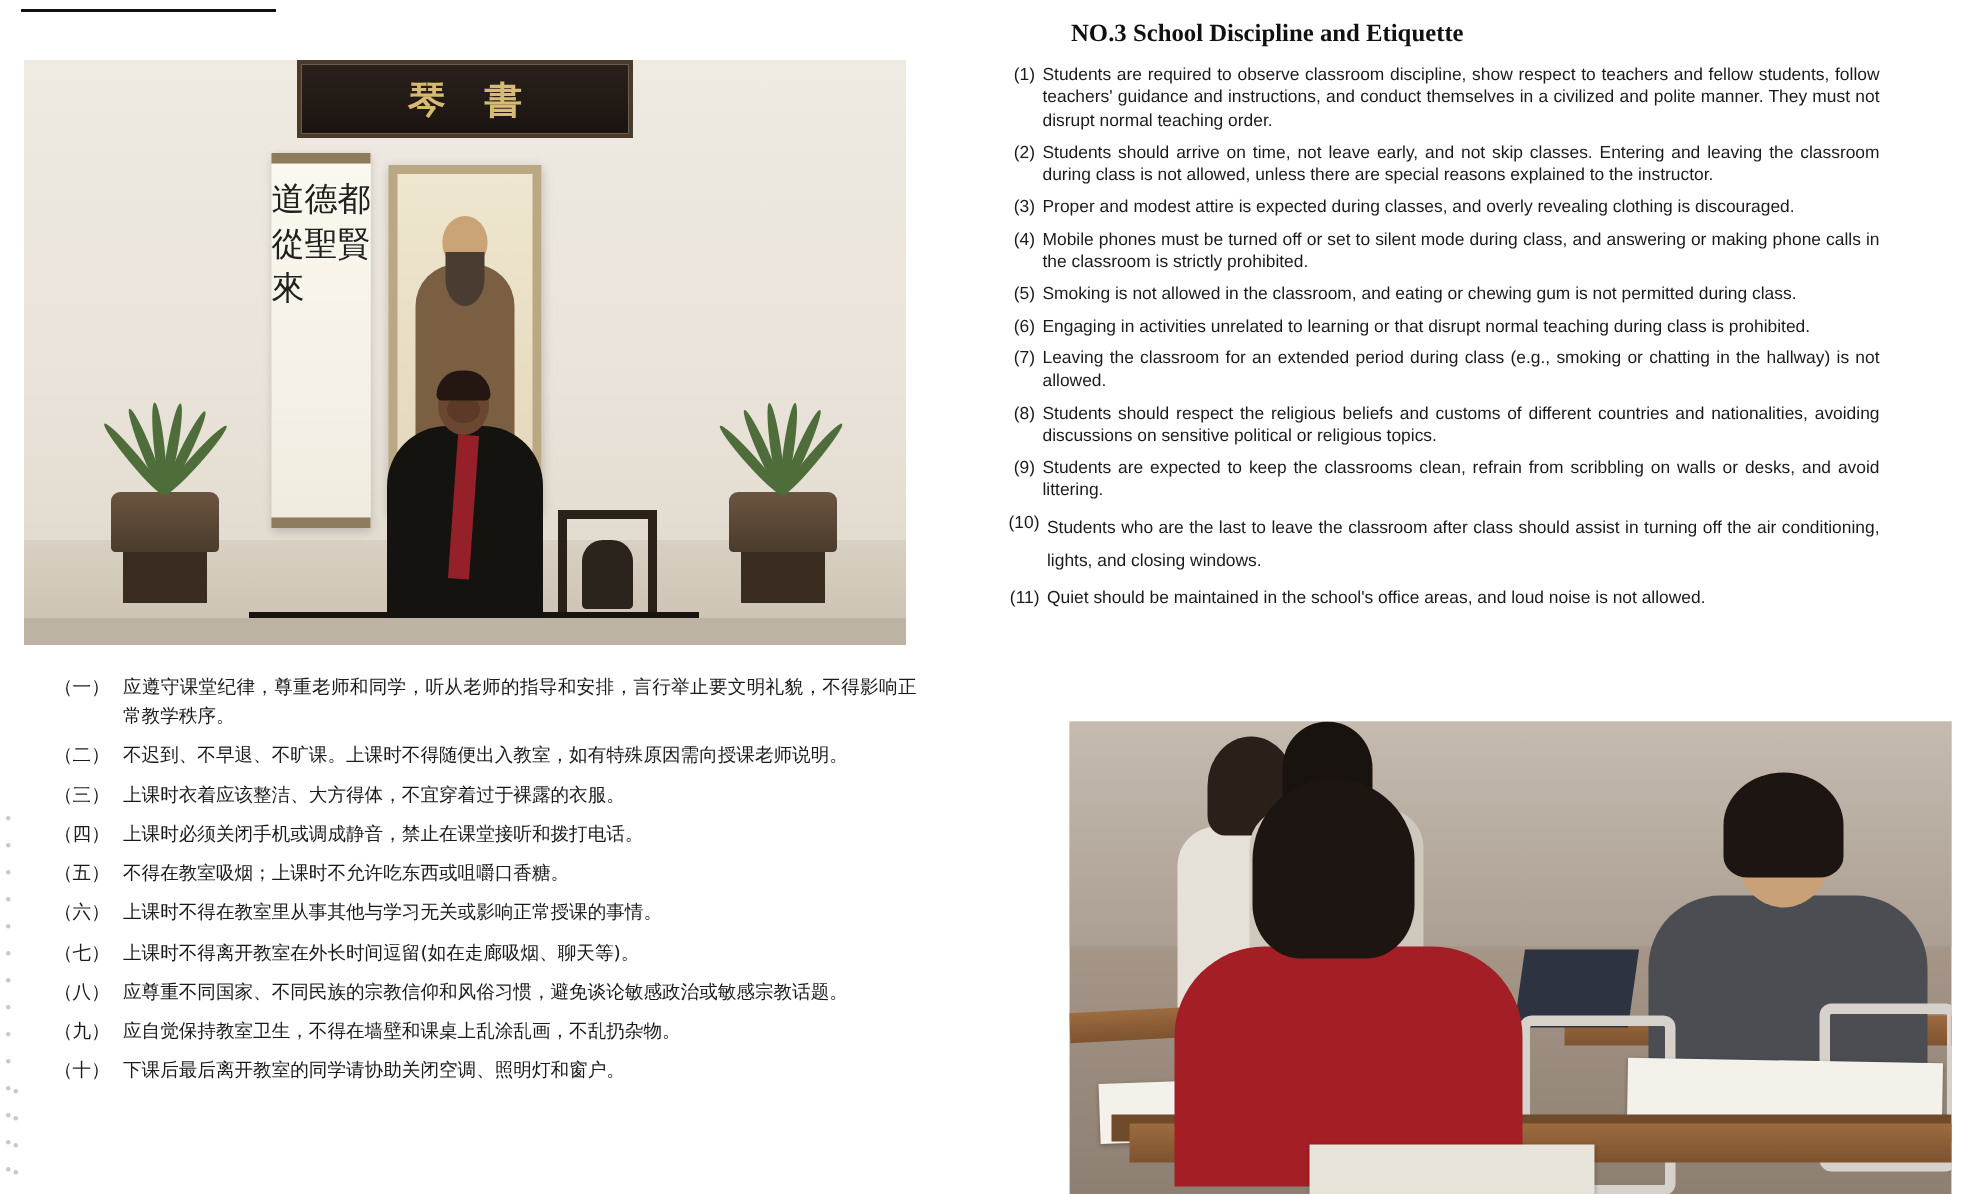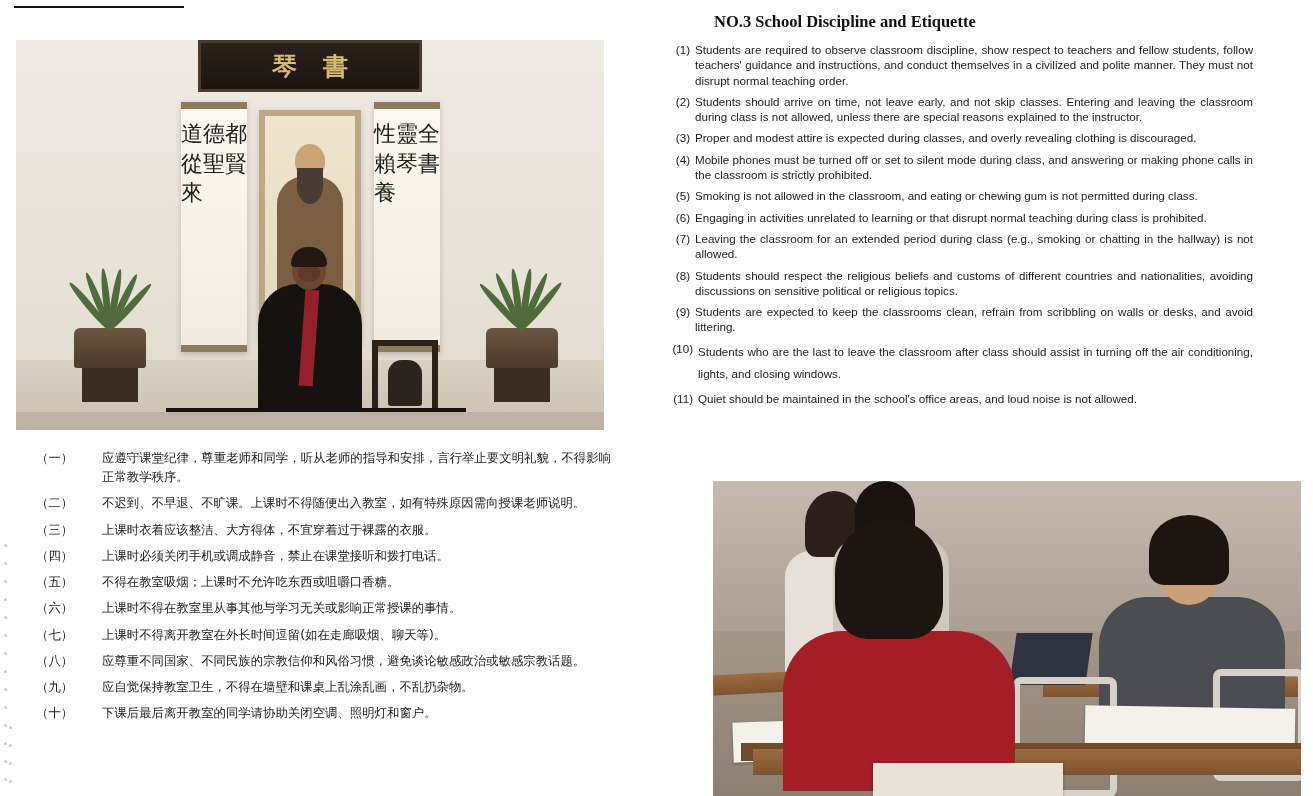--- a/index.html
+++ b/index.html
@@ -64,21 +64,20 @@
     line-height: 1.55;
     margin-bottom: 7px;
   }
   .zh-num {
     flex: 0 0 auto;
     width: 46px;
   }
   .zh-text {
     flex: 1 1 auto;
     text-align: justify;
-    margin-left: 20px;
   }
   
   .col-right {
     width: 657px;
     position: relative;
     box-sizing: border-box;
   }
   .en-heading {
     position: absolute;
     left: 58px;
@@ -474,23 +473,20 @@
         <div class="scroll left">
           <span>道德都從聖賢來</span>
         </div>
 
         <div class="center-painting">
           <div class="sage-robe"></div>
           <div class="sage-head"></div>
           <div class="sage-beard"></div>
         </div>
 
-        <div class="scroll right">
-          <span>性靈全賴琴書養</span>
-        </div>
 
         <div class="bell-frame"></div>
         <div class="bell"></div>
 
         <div class="table-dark"></div>
 
         <div class="person">
           <div class="p-robe"></div>
           <div class="p-stole"></div>
           <div class="p-head"></div>

